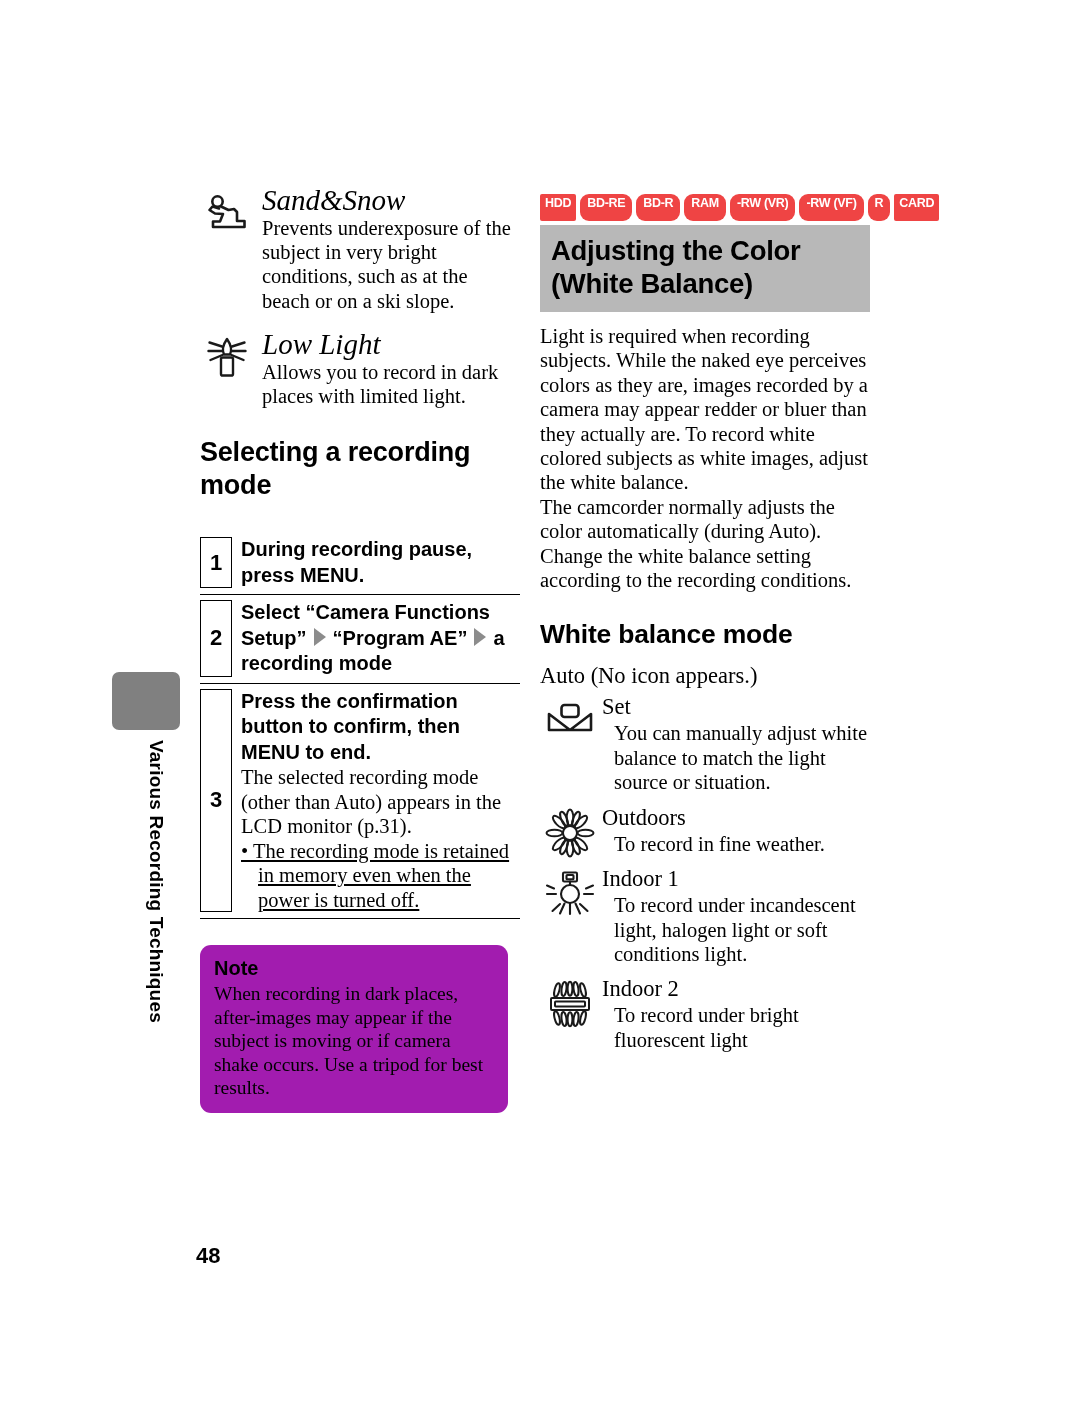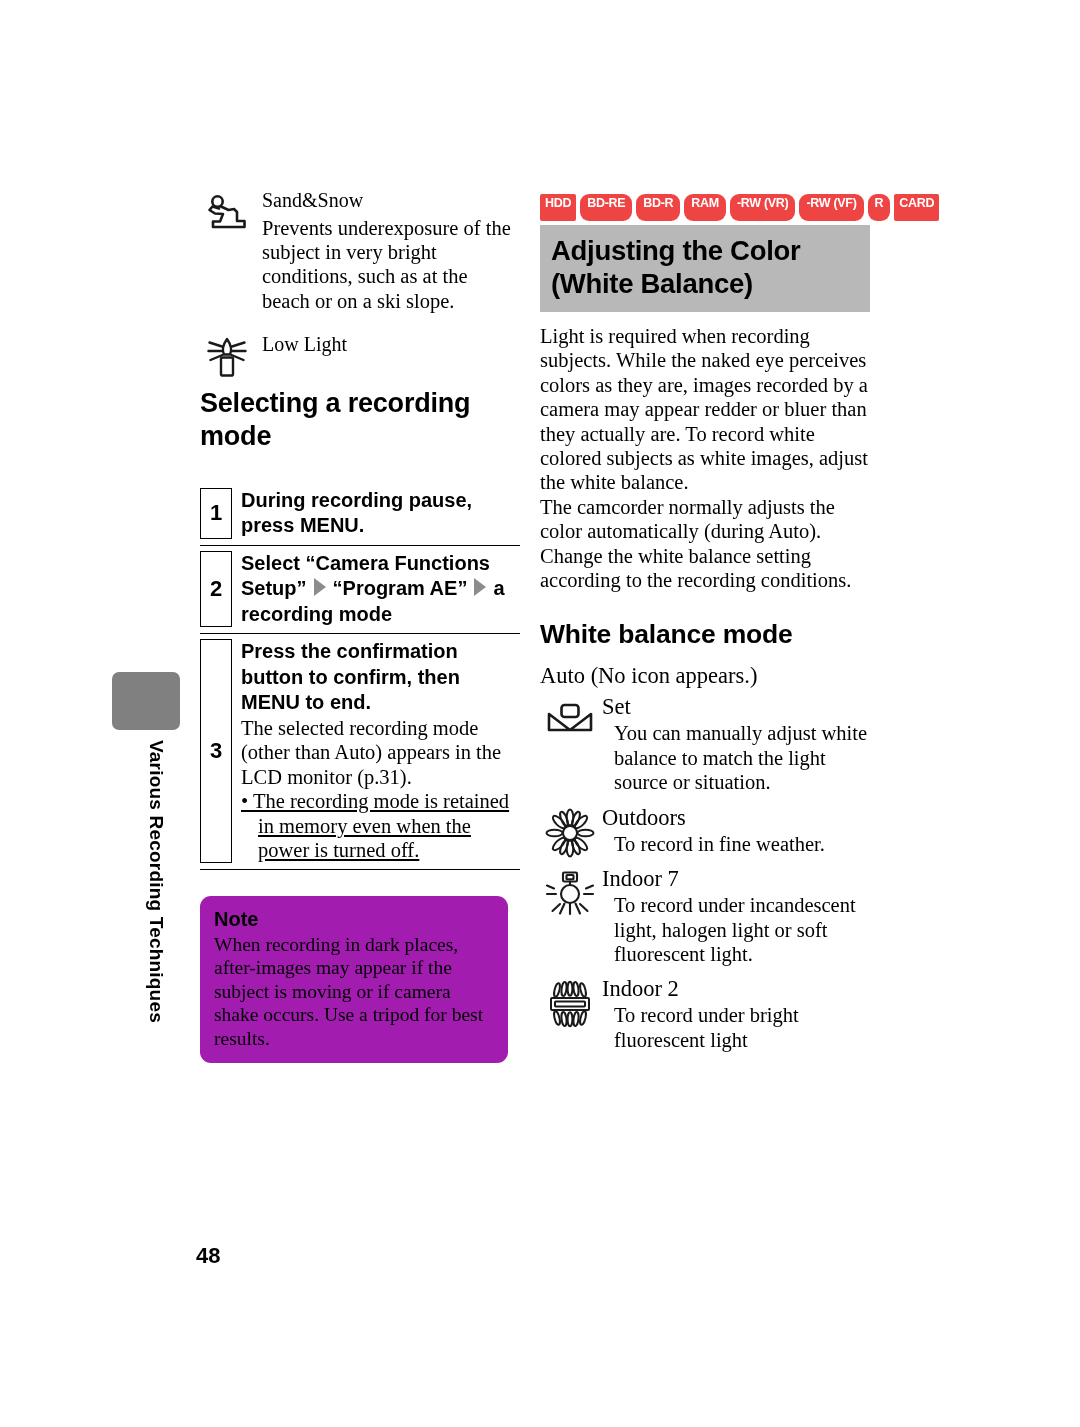--- a/index.html
+++ b/index.html
@@ -56,23 +56,24 @@
     margin-bottom: 4px;
   }
   .mode-icon {
     position: absolute;
     left: 0;
     top: 4px;
     width: 54px;
     height: 54px;
   }
   .mode-title {
-    font-size: 20px;
+    font-size: 29px;
     line-height: 30px;
     margin-bottom: 1px;
+    font-style: italic;
   }
   .mode-desc {
     font-size: 20.5px;
     line-height: 24.2px;
   }
 
   h2.section-head {
     font-family: "Liberation Sans", sans-serif;
     font-weight: bold;
     font-size: 27px;
@@ -271,20 +272,21 @@
       <svg viewBox="0 0 54 54" width="54" height="54">
         <g fill="none" stroke="#1a1a1a" stroke-width="2.4" stroke-linejoin="round" stroke-linecap="round">
           <path d="M27 6 C22.5 12.5 22 17.5 24 21.5 L30 21.5 C32 17.5 31.5 12.5 27 6 Z"></path>
           <path d="M22 13.5 L9.5 9.5 M22 18 L8.5 18 M22.5 22 L10.5 27"></path>
           <path d="M32 13.5 L44.5 9.5 M32 18 L45.5 18 M31.5 22 L43.5 27"></path>
           <rect x="21" y="24.5" width="12" height="18" rx="1.6"></rect>
         </g>
       </svg>
     </span>
     <div class="mode-title">Low Light</div>
+    <div class="mode-desc">Allows you to record in dark places with limited light.</div>
   </div>
 
   <h2 class="section-head">Selecting a recording mode</h2>
 
   <div class="step">
     <div class="step-num">1</div>
     <div class="step-body">
       <div class="step-bold">During recording pause, press MENU.</div>
     </div>
   </div>
@@ -381,22 +383,22 @@
           <rect x="22.5" y="6" width="7" height="4.2" rx="0.8"></rect>
           <circle cx="26" cy="25" r="9"></circle>
           <path d="M26 12.5 L26 16"></path>
           <path d="M26 34 L26 45 M12 25 L3 25 M40 25 L49 25"></path>
           <path d="M16 35 L8.5 42 M36 35 L43.5 42"></path>
           <path d="M10 19.5 L3 16.5 M42 19.5 L49 16.5"></path>
           <path d="M20.5 34.5 L16 44.5 M31.5 34.5 L36 44.5"></path>
         </g>
       </svg>
     </span>
-    <div class="wb-title">Indoor 7</div>
-    <div class="wb-desc">To record under incandescent light, halogen light or soft fluorescent light.</div>
+    <div class="wb-title">Indoor 1</div>
+    <div class="wb-desc">To record under incandescent light, halogen light or soft conditions light.</div>
   </div>
 
   <div class="wb-entry" style="margin-top:8px;">
     <span class="wb-icon">
       <svg viewBox="0 0 52 50" width="52" height="50">
         <g fill="none" stroke="#1a1a1a" stroke-width="2" stroke-linejoin="round" stroke-linecap="round">
           <rect x="7" y="19" width="38" height="12" rx="1"></rect>
           <rect x="11" y="22.5" width="30" height="5" rx="0.8"></rect>
           <g>
             <ellipse cx="13" cy="11" rx="2.4" ry="7" transform="rotate(14 13 11)"></ellipse>

